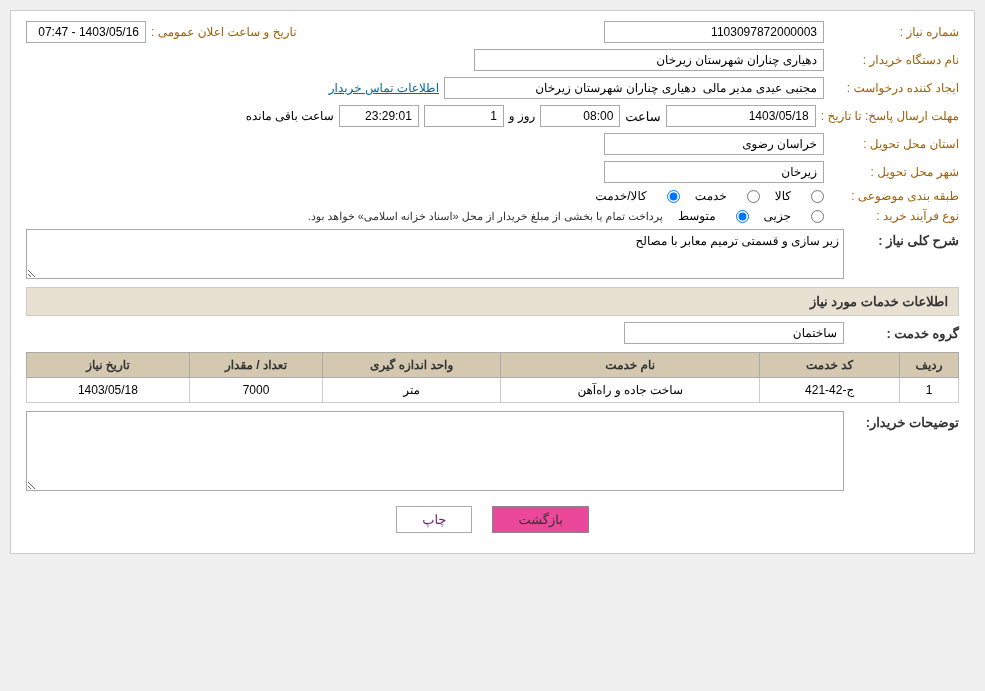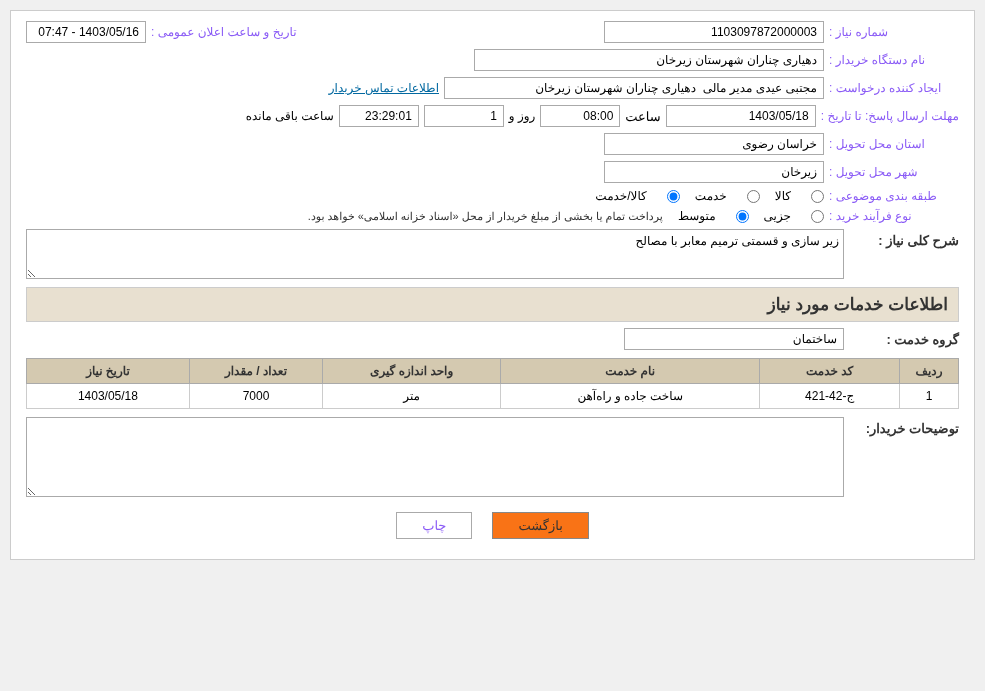--- a/index.html
+++ b/index.html
@@ -30,25 +30,25 @@
     .panel-body {
       padding: 10px 15px;
     }
     .form-row {
       display: flex;
       align-items: center;
       margin-bottom: 6px;
       gap: 5px;
     }
     .label-col {
-      color: #8b5cf6;
+      color: #a16207;
       font-size: 12px;
       white-space: nowrap;
       min-width: 130px;
-      text-align: left;
+      text-align: right;
     }
     .input-box {
       border: 1px solid #aaa;
       background: #fff;
       padding: 3px 6px;
       font-size: 12px;
       font-family: Tahoma, Arial, sans-serif;
       direction: rtl;
     }
     .input-box.wide { width: 350px; }
@@ -71,21 +71,21 @@
       display: flex;
       align-items: center;
       gap: 20px;
       font-size: 12px;
     }
     .section-header {
       background: #e8e0d0;
       border: 1px solid #ccc;
       padding: 6px 10px;
       font-weight: bold;
-      font-size: 17px;
+      font-size: 13px;
       text-align: right;
       margin: 8px 0 6px 0;
       color: #333;
     }
     .textarea-box {
       width: 100%;
       min-height: 60px;
       border: 1px solid #aaa;
       font-family: Tahoma, Arial, sans-serif;
       font-size: 12px;
@@ -174,24 +174,24 @@
     }
     .btn {
       padding: 5px 25px;
       font-family: Tahoma, Arial, sans-serif;
       font-size: 13px;
       cursor: pointer;
       border: 1px solid #aaa;
     }
     .btn-print {
       background: #fff;
-      color: #8b5cf6;
+      color: #701a75;
     }
     .btn-back {
-      background: #f97316;
+      background: #ec4899;
       color: #333;
       border: 1px solid #888;
     }
     .notice-text {
       font-size: 11px;
       color: #333;
     }
   </style>
 </head>
 <body>

